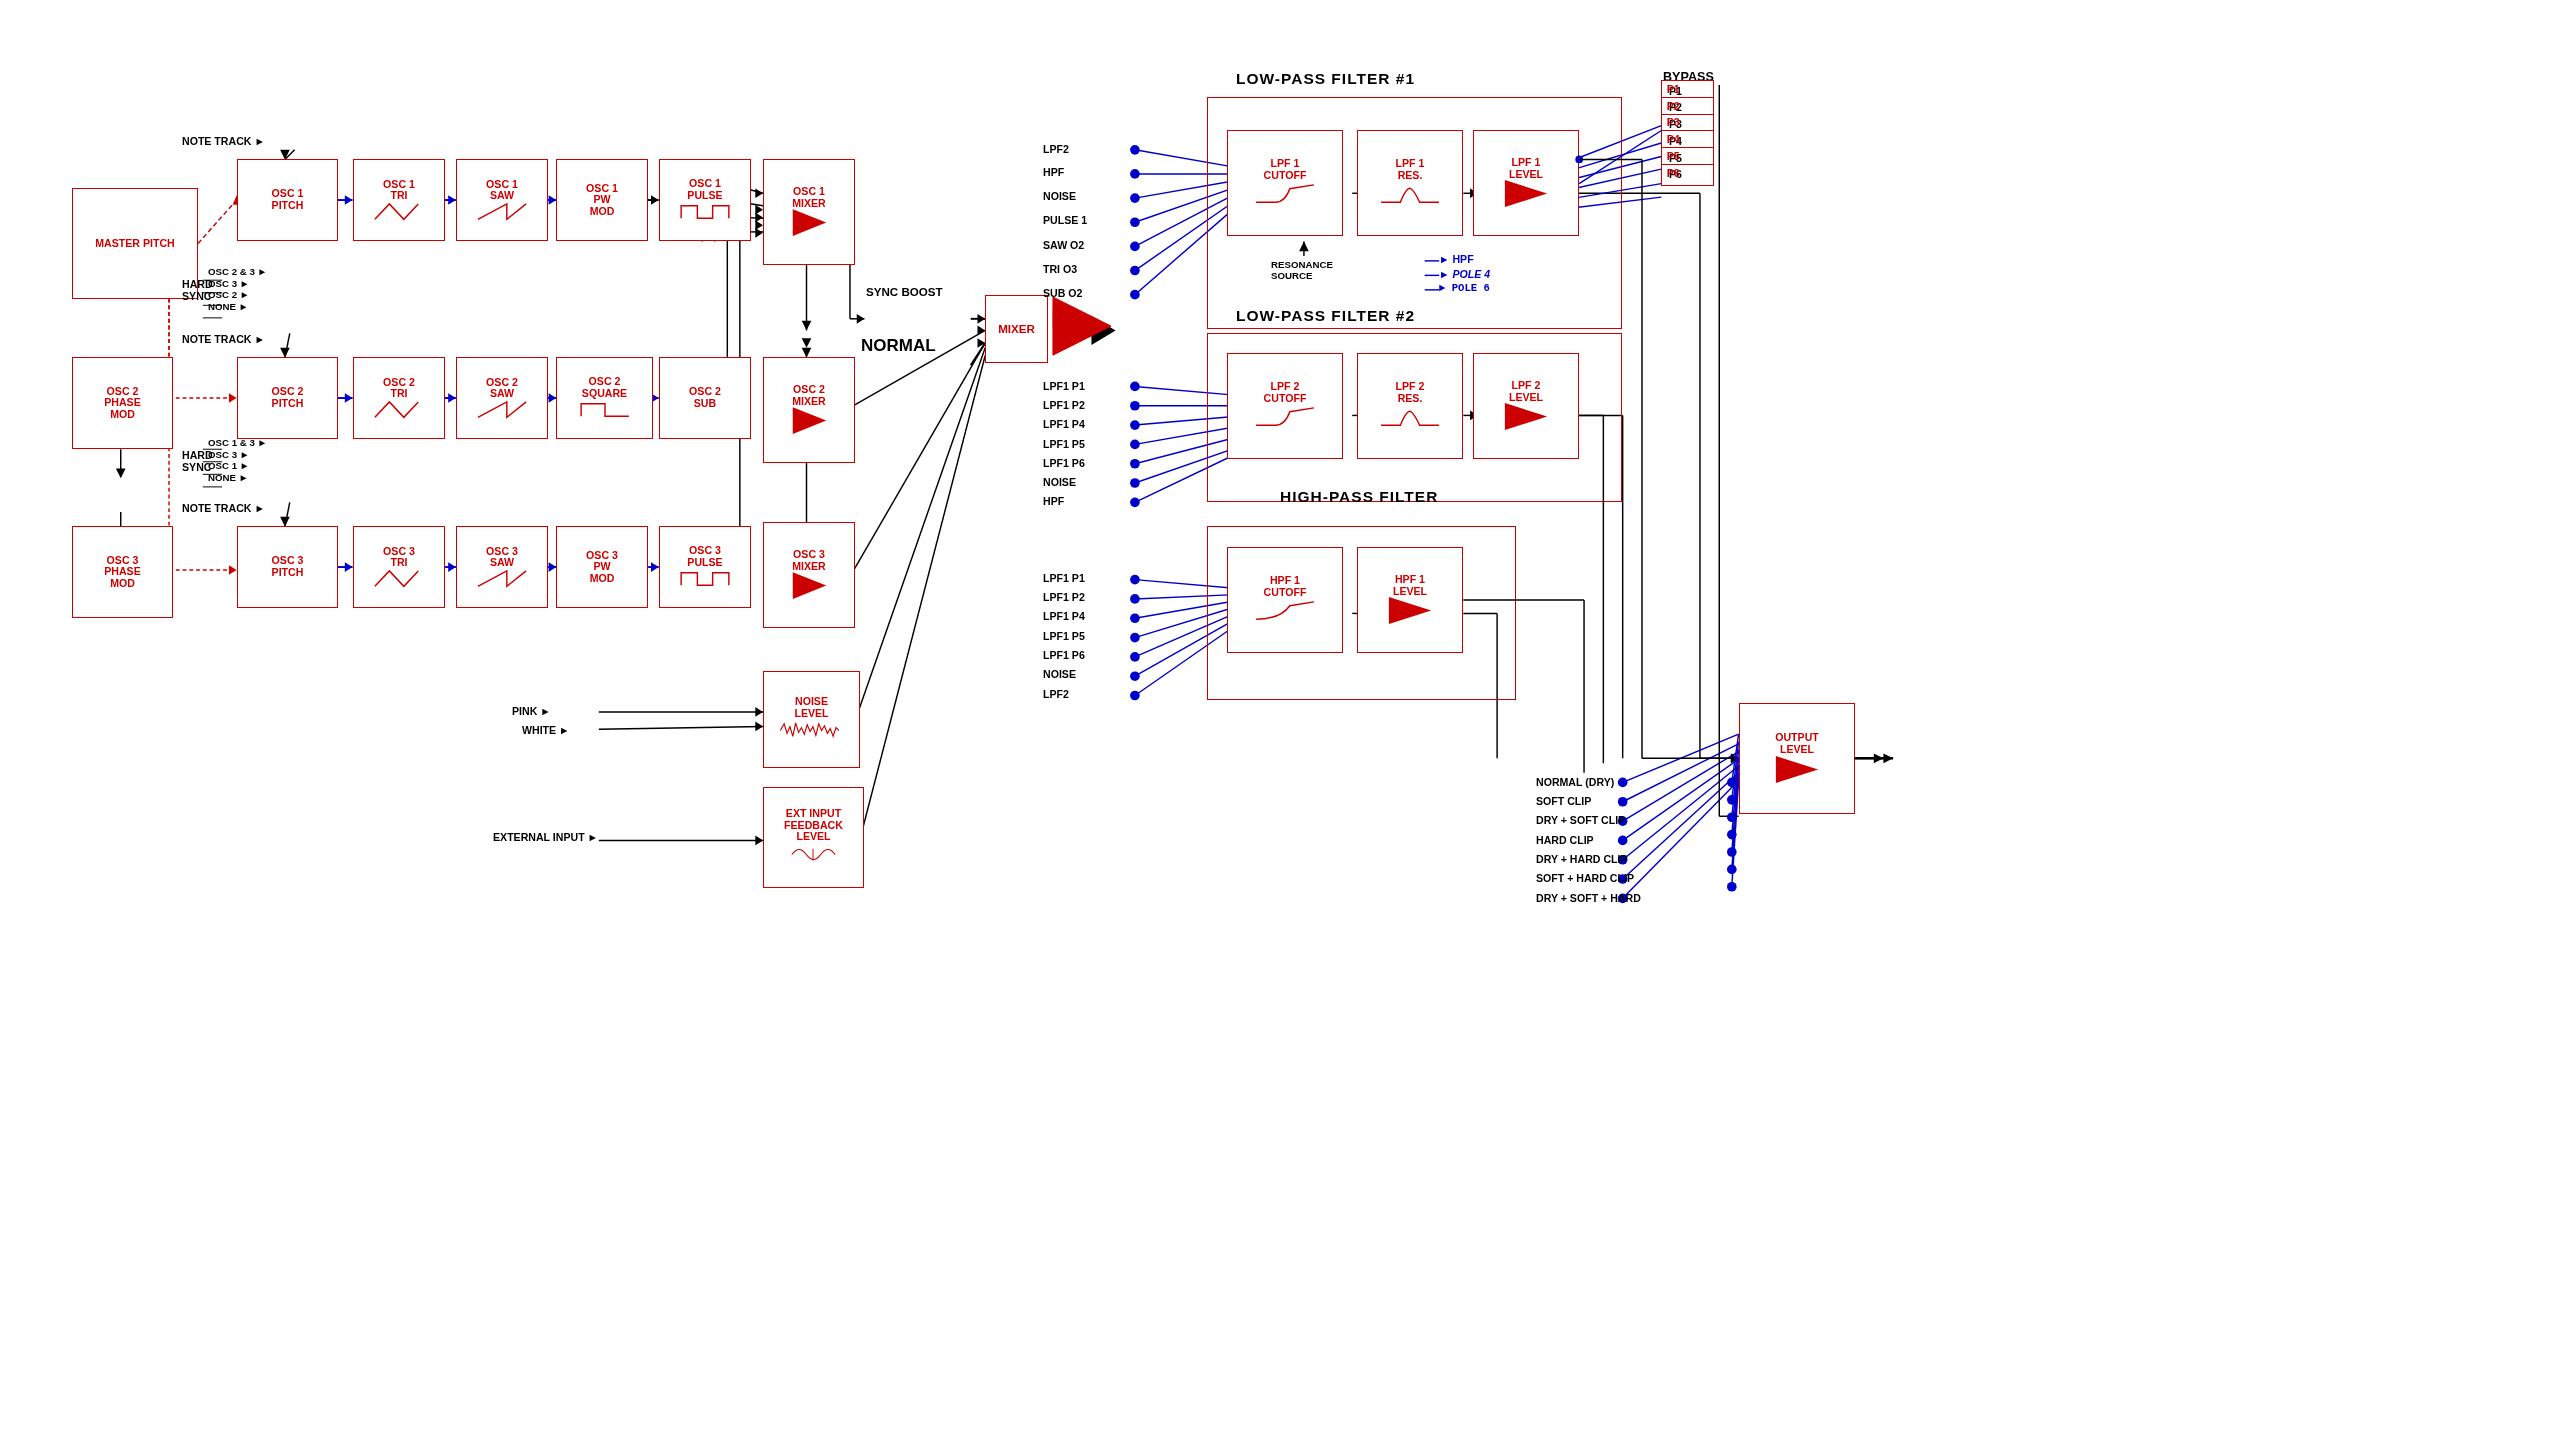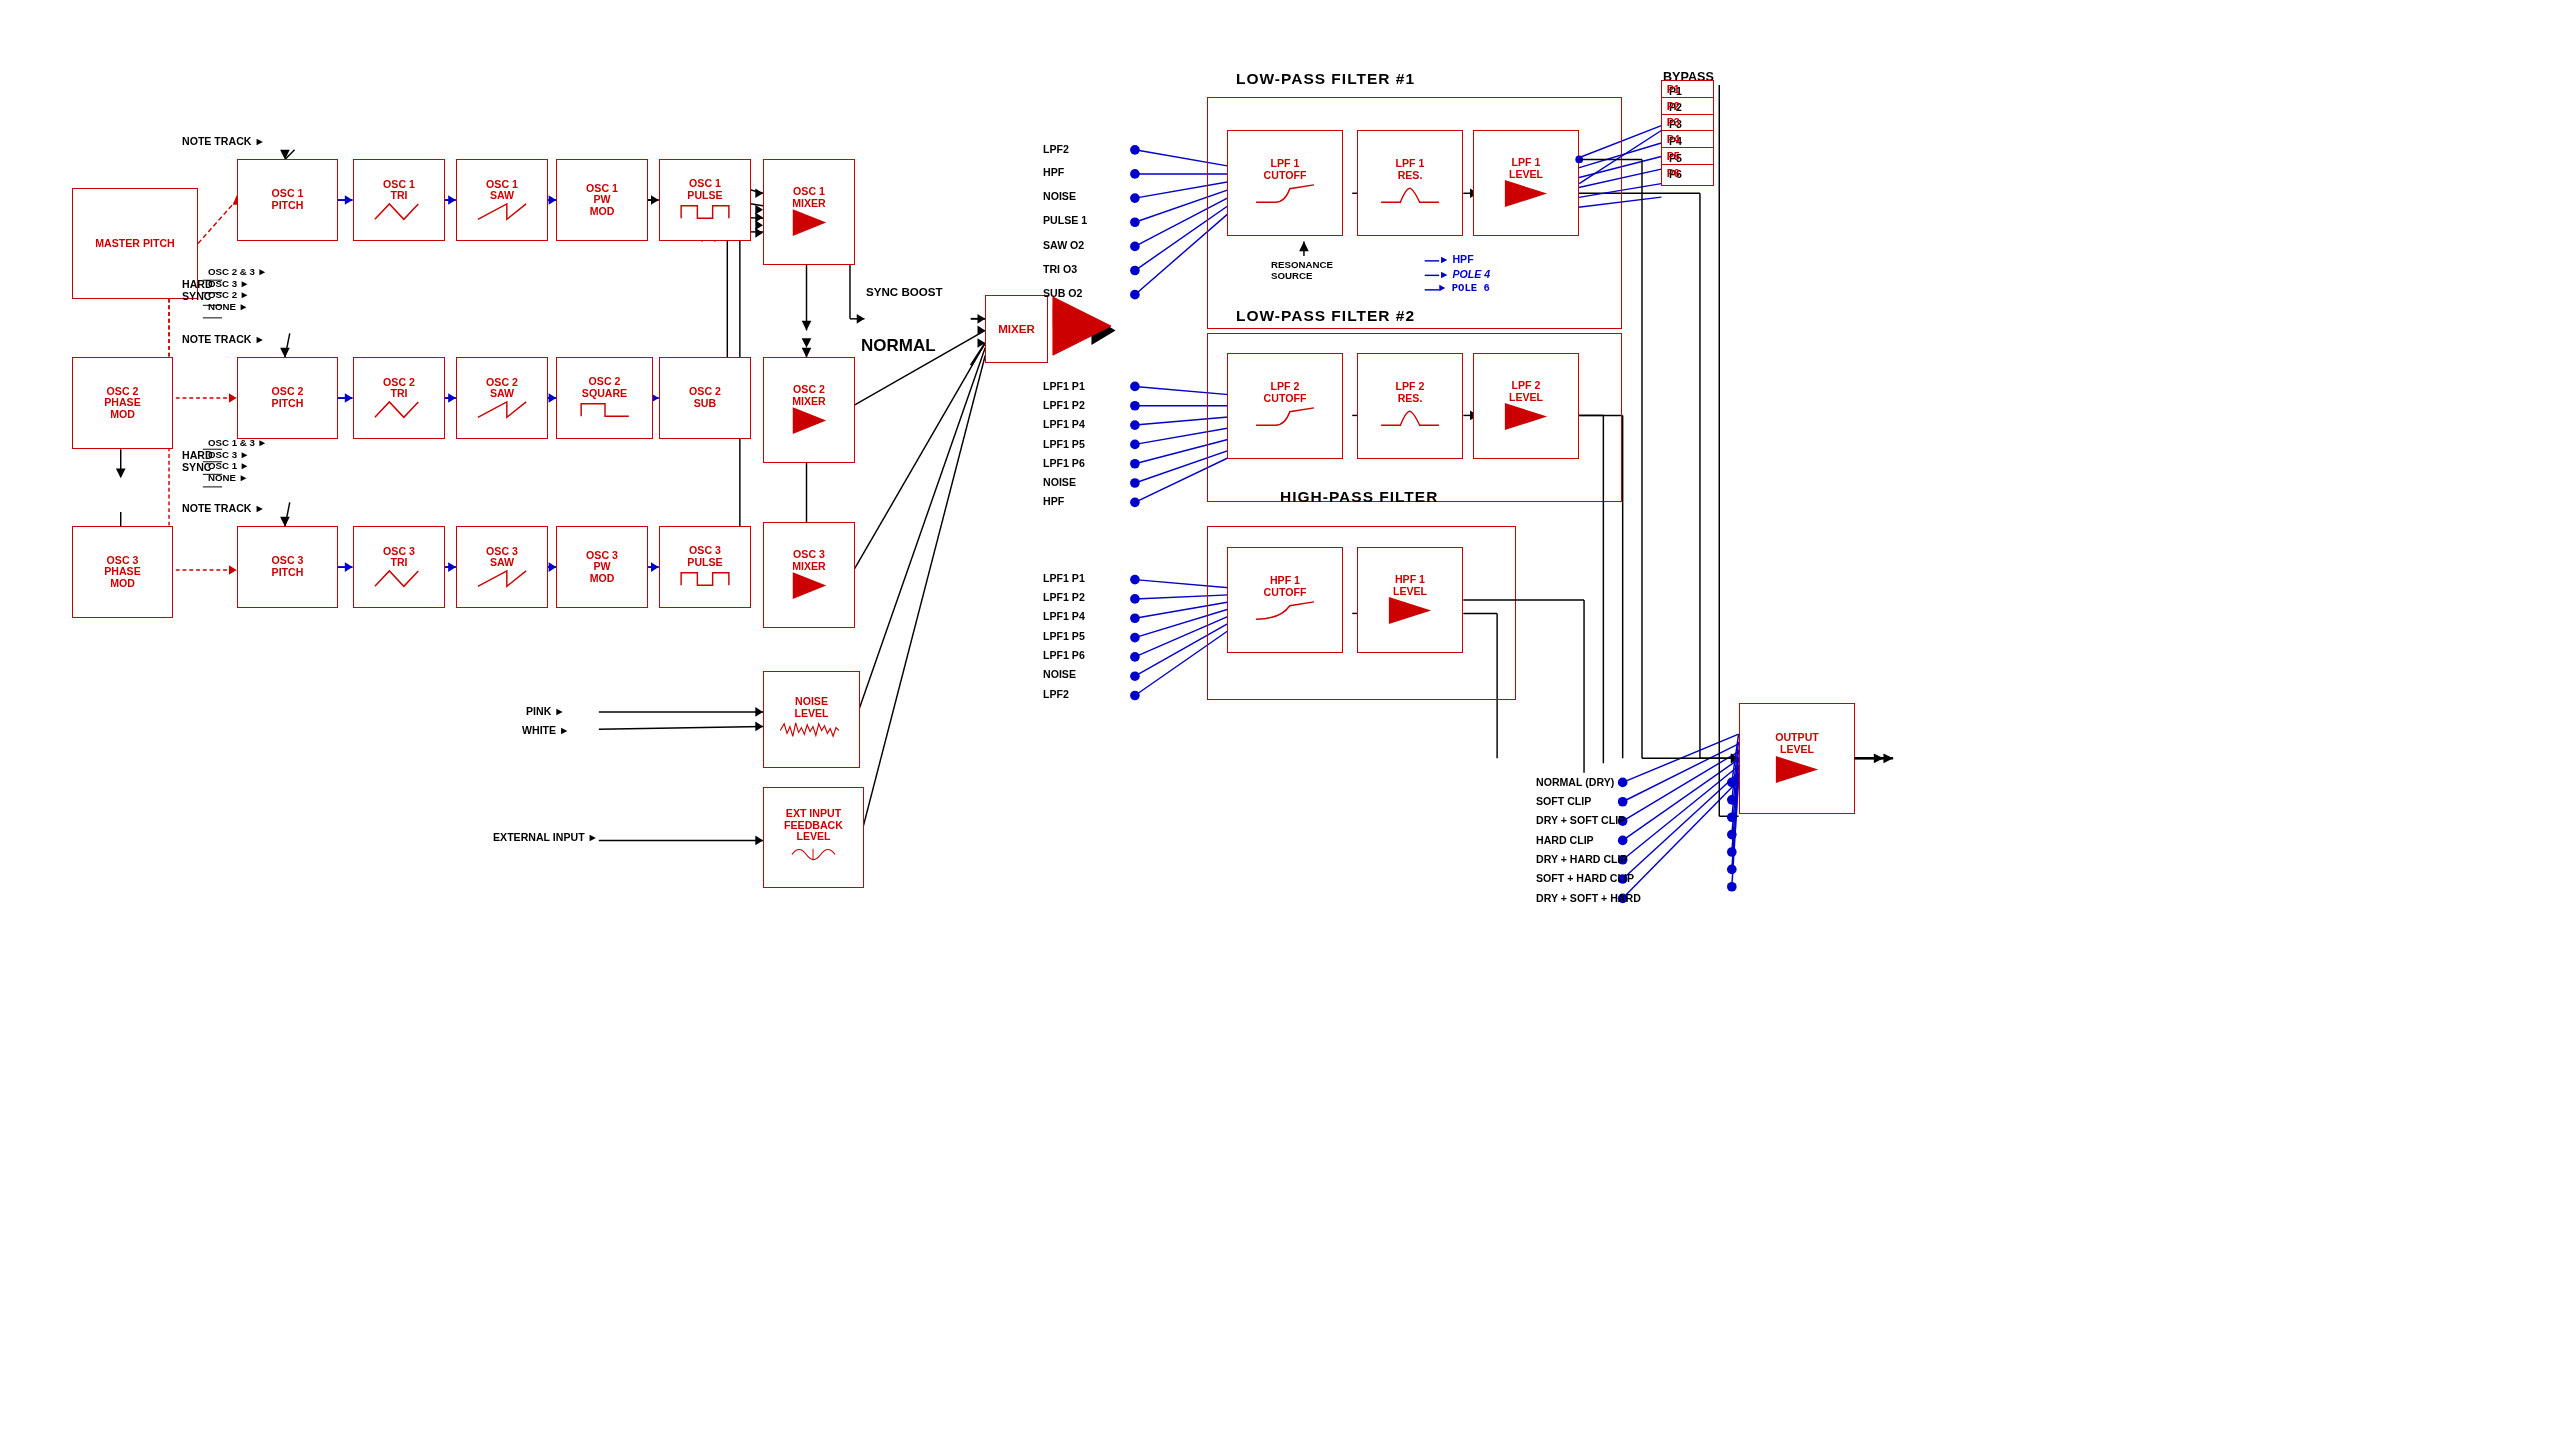--- a/index.html
+++ b/index.html
@@ -657,21 +657,21 @@
 <div class="label-text" style="left:1043px; top:495px;">HPF</div>
 
 <div class="label-text" style="left:1043px; top:572px;">LPF1 P1</div>
 <div class="label-text" style="left:1043px; top:591px;">LPF1 P2</div>
 <div class="label-text" style="left:1043px; top:610px;">LPF1 P4</div>
 <div class="label-text" style="left:1043px; top:630px;">LPF1 P5</div>
 <div class="label-text" style="left:1043px; top:649px;">LPF1 P6</div>
 <div class="label-text" style="left:1043px; top:668px;">NOISE</div>
 <div class="label-text" style="left:1043px; top:688px;">LPF2</div>
 
-<div class="label-text" style="left:526px; top:705px;text-align:center;">PINK ►</div>
+<div class="label-text" style="left:512px; top:705px;text-align:center;">PINK ►</div>
 <div class="label-text" style="left:522px; top:724px;">WHITE ►</div>
 
 <div class="label-text" style="left:493px; top:831px;">EXTERNAL INPUT ►</div>
 
 <div class="label-text" style="left:1536px; top:776px;">NORMAL (DRY)</div>
 <div class="label-text" style="left:1536px; top:795px;">SOFT CLIP</div>
 <div class="label-text" style="left:1536px; top:814px;">DRY + SOFT CLIP</div>
 <div class="label-text" style="left:1536px; top:834px;">HARD CLIP</div>
 <div class="label-text" style="left:1536px; top:853px;">DRY + HARD CLIP</div>
 <div class="label-text" style="left:1536px; top:872px;">SOFT + HARD CLIP</div>

